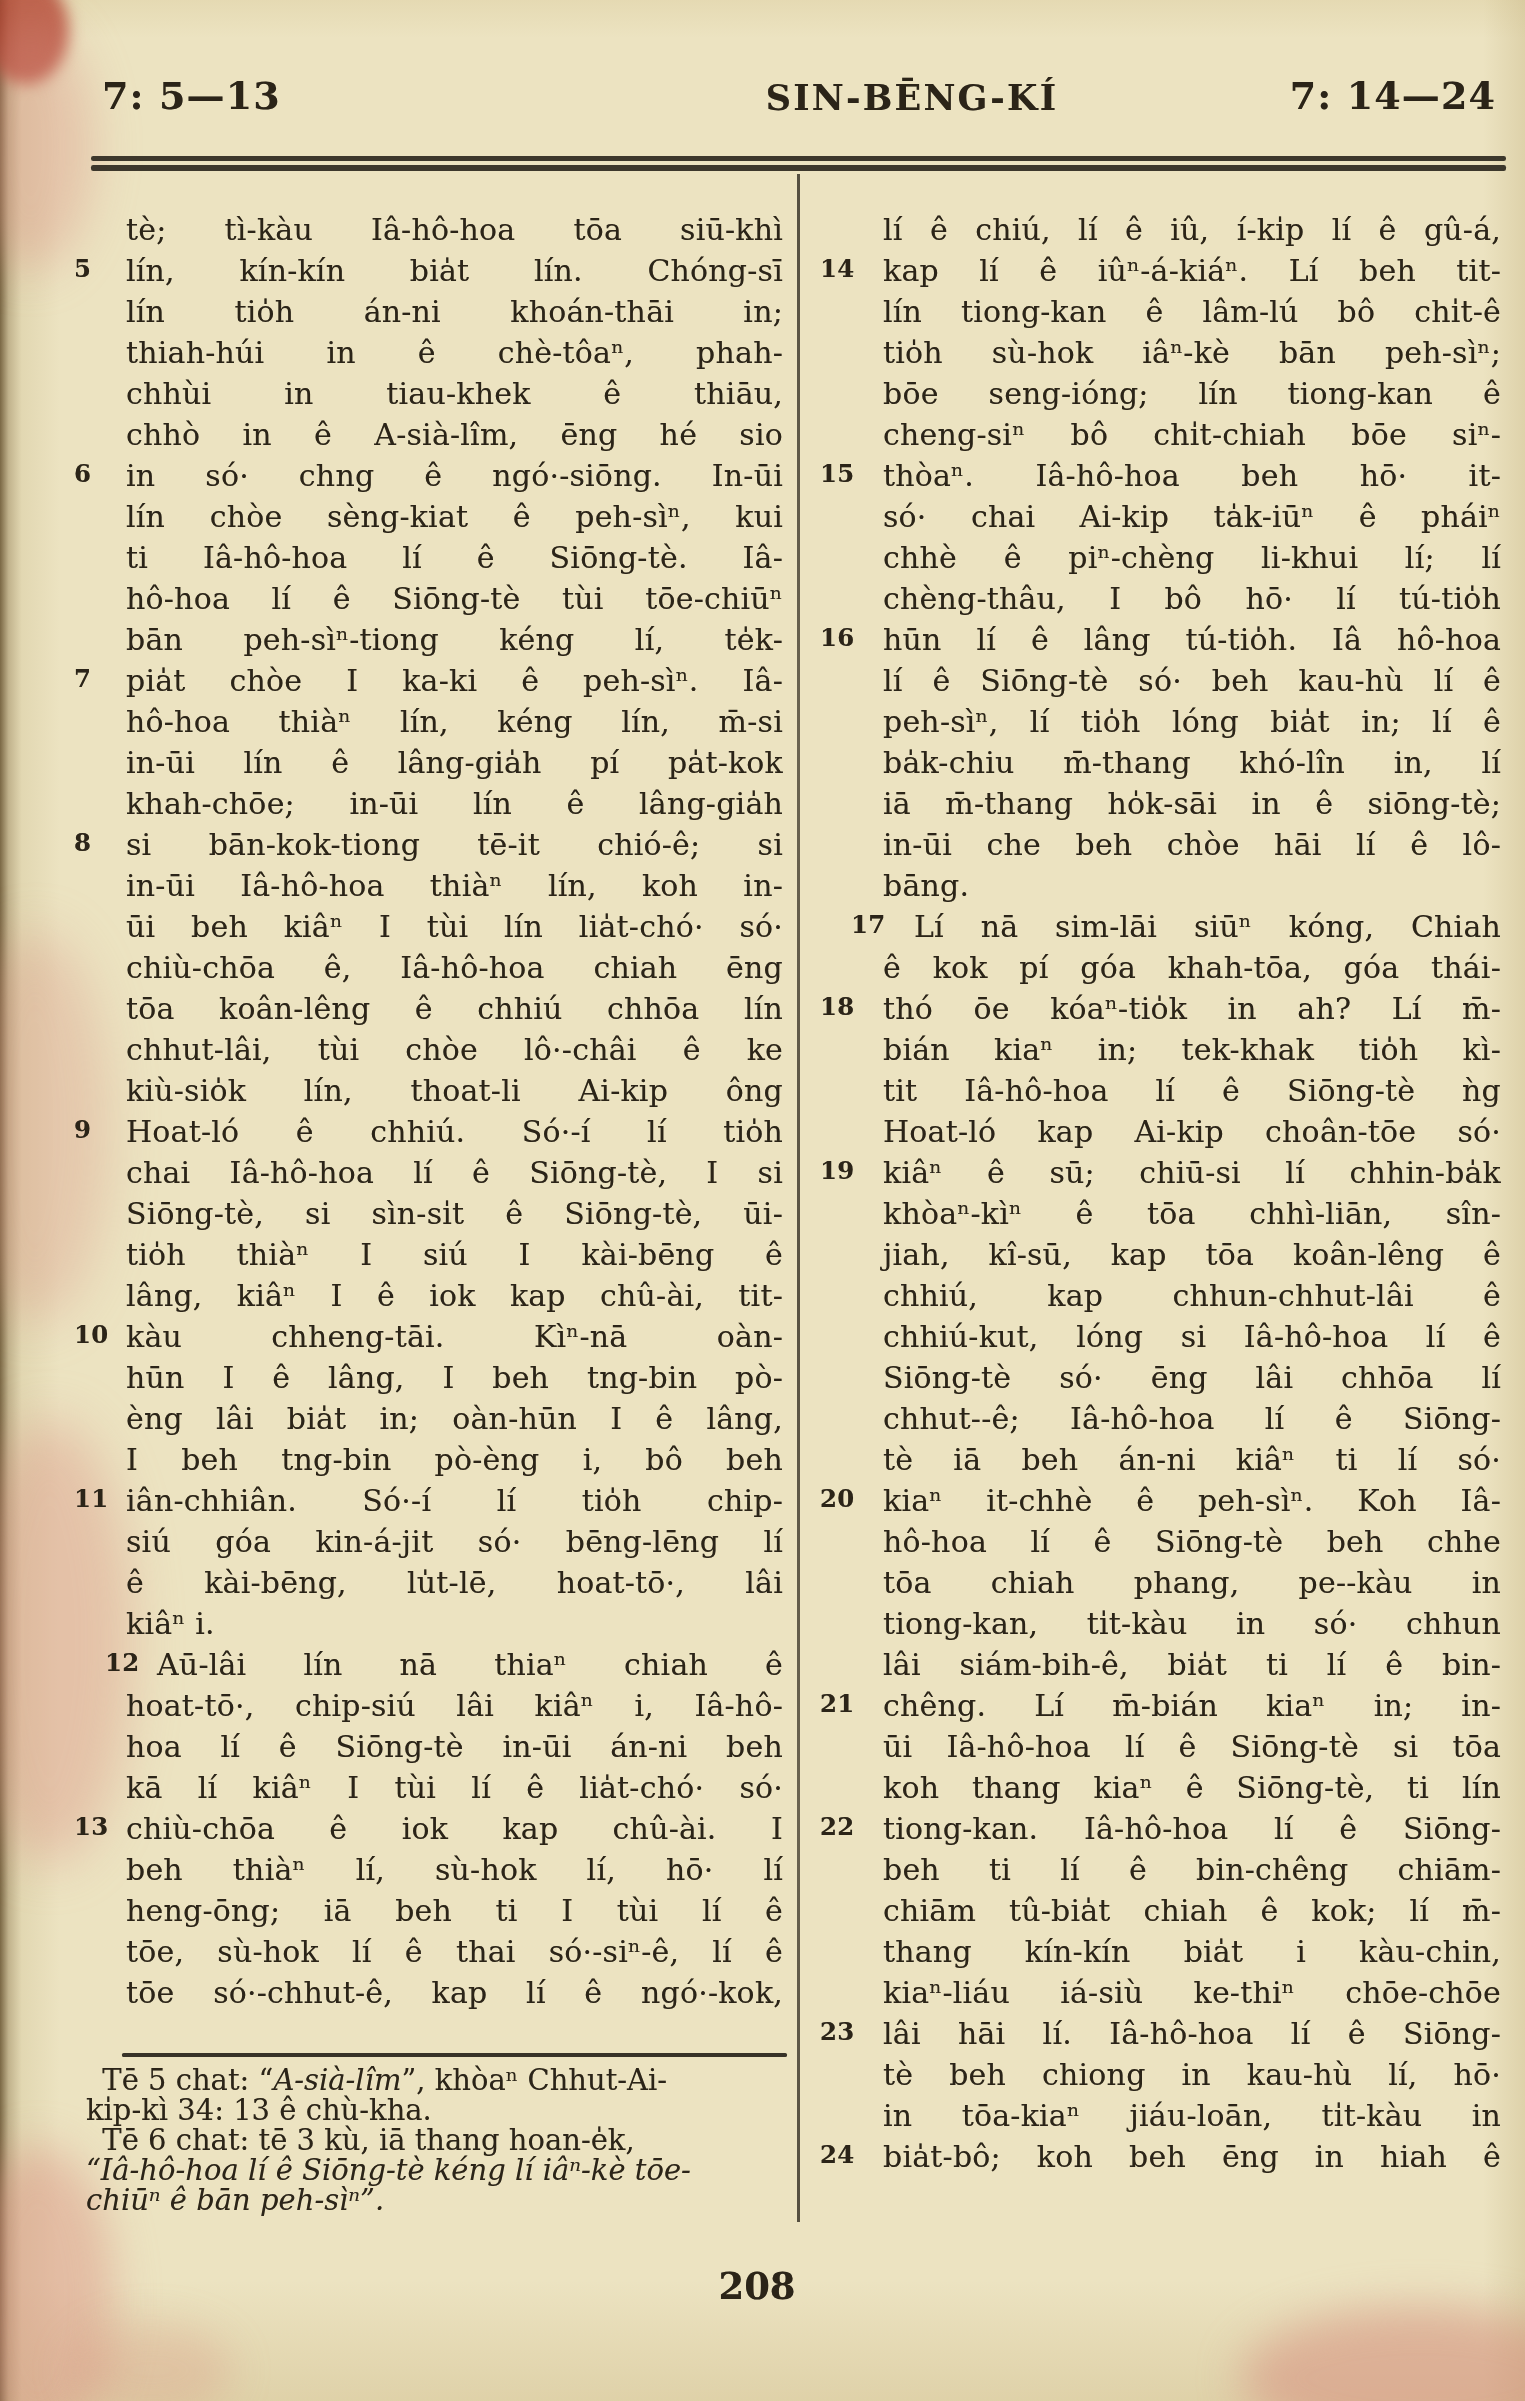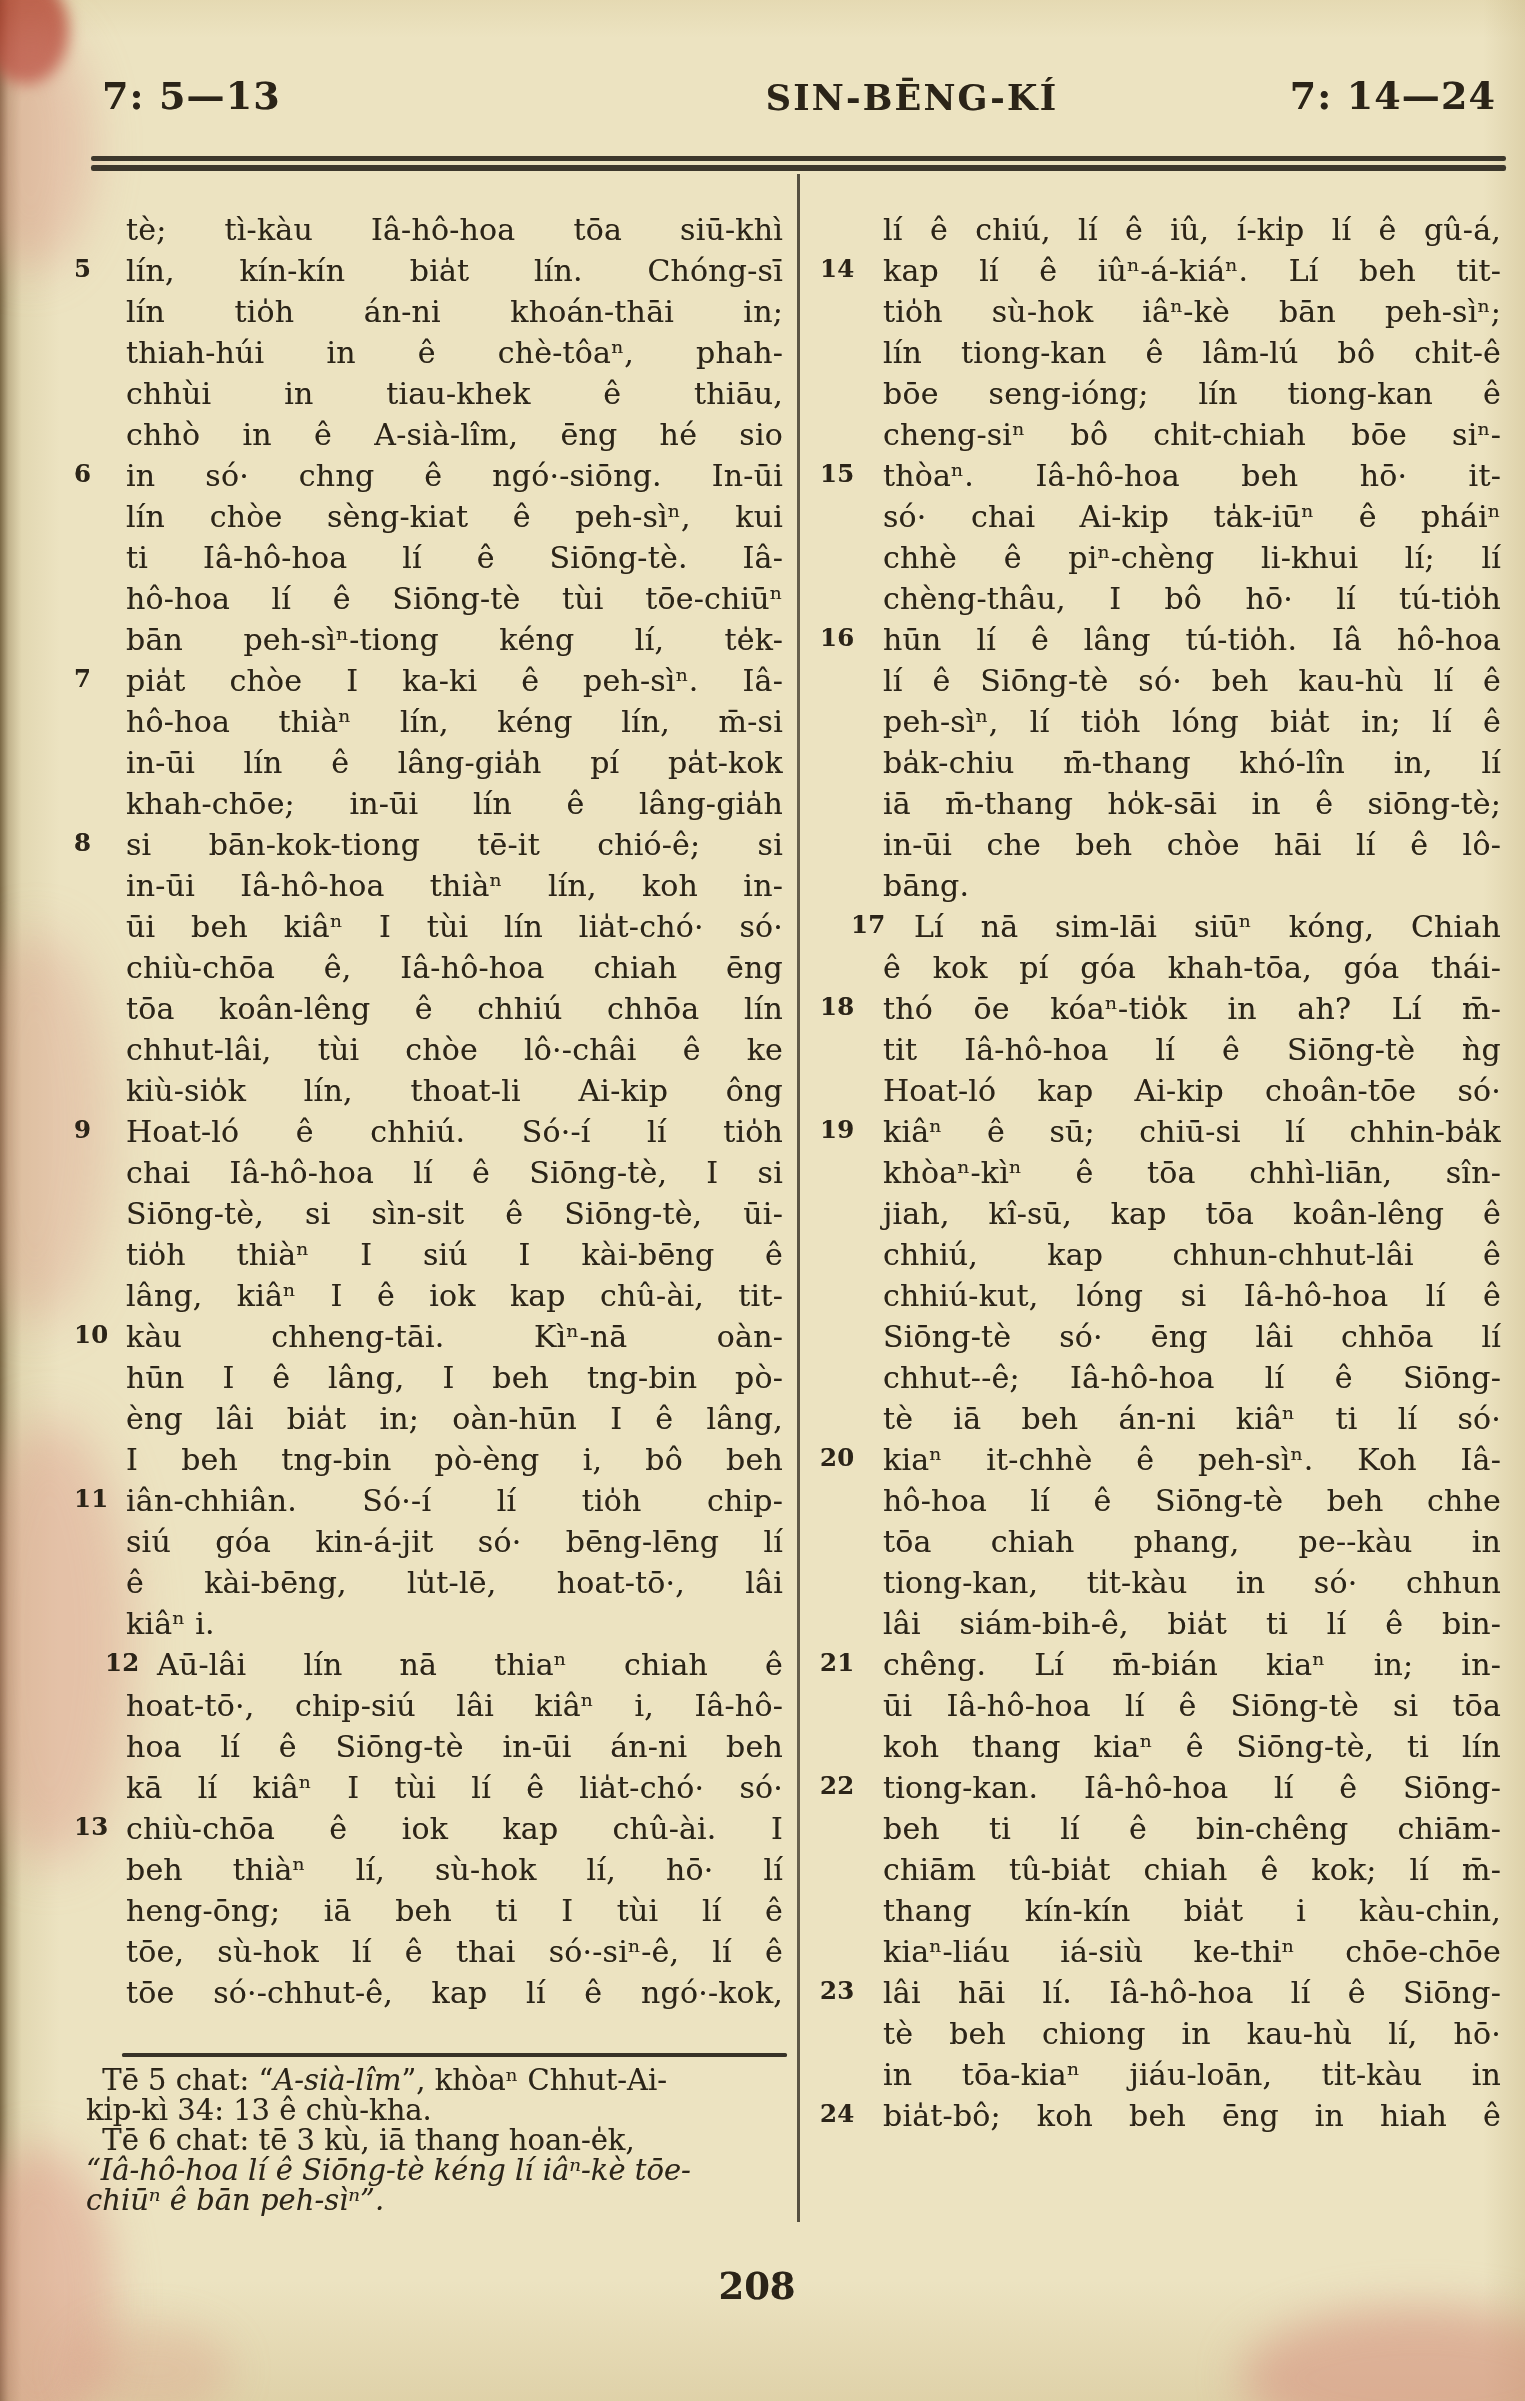--- a/index.html
+++ b/index.html
@@ -123,38 +123,39 @@
       <div class="line"><span class="ltext">kā lí kiâⁿ I tùi lí ê lia̍t-chó· só·</span></div>
       <div class="line"><span class="vnum">13</span><span class="ltext">chiù-chōa ê iok kap chû-ài. I</span></div>
       <div class="line"><span class="ltext">beh thiàⁿ lí, sù-hok lí, hō· lí</span></div>
       <div class="line"><span class="ltext">heng-ōng; iā beh ti I tùi lí ê</span></div>
       <div class="line"><span class="ltext">tōe, sù-hok lí ê thai só·-siⁿ-ê, lí ê</span></div>
       <div class="line"><span class="ltext">tōe só·-chhut-ê, kap lí ê ngó·-kok,</span></div>
     </section>
   <section class="col right-col">
       <div class="line"><span class="ltext">lí ê chiú, lí ê iû, í-ki̍p lí ê gû-á,</span></div>
       <div class="line"><span class="vnum">14</span><span class="ltext">kap lí ê iûⁿ-á-kiáⁿ. Lí beh tit-</span></div>
+      <div class="line"><span class="ltext">lín tiong-kan ê lâm-lú bô chi̍t-ê</span></div>
       <div class="line"><span class="ltext">tio̍h sù-hok iâⁿ-kè bān peh-sìⁿ;</span></div>
-      <div class="line"><span class="ltext">lín tiong-kan ê lâm-lú bô chi̍t-ê</span></div>
       <div class="line"><span class="ltext">bōe seng-ióng; lín tiong-kan ê</span></div>
       <div class="line"><span class="ltext">cheng-siⁿ bô chi̍t-chiah bōe siⁿ-</span></div>
       <div class="line"><span class="vnum">15</span><span class="ltext">thòaⁿ. Iâ-hô-hoa beh hō· it-</span></div>
       <div class="line"><span class="ltext">só· chai Ai-kip ta̍k-iūⁿ ê pháiⁿ</span></div>
       <div class="line"><span class="ltext">chhè ê piⁿ-chèng li-khui lí; lí</span></div>
       <div class="line"><span class="ltext">chèng-thâu, I bô hō· lí tú-tio̍h</span></div>
       <div class="line"><span class="vnum">16</span><span class="ltext">hūn lí ê lâng tú-tio̍h. Iâ hô-hoa</span></div>
       <div class="line"><span class="ltext">lí ê Siōng-tè só· beh kau-hù lí ê</span></div>
       <div class="line"><span class="ltext">peh-sìⁿ, lí tio̍h lóng bia̍t in; lí ê</span></div>
       <div class="line"><span class="ltext">ba̍k-chiu m̄-thang khó-lîn in, lí</span></div>
       <div class="line"><span class="ltext">iā m̄-thang ho̍k-sāi in ê siōng-tè;</span></div>
       <div class="line"><span class="ltext">in-ūi che beh chòe hāi lí ê lô-</span></div>
       <div class="line left-end"><span class="ltext">bāng.</span></div>
       <div class="line indent"><span class="vnum">17</span><span class="ltext">Lí nā sim-lāi siūⁿ kóng, Chiah</span></div>
       <div class="line"><span class="ltext">ê kok pí góa khah-tōa, góa thái-</span></div>
       <div class="line"><span class="vnum">18</span><span class="ltext">thó ōe kóaⁿ-tio̍k in ah? Lí m̄-</span></div>
+      <div class="line"><span class="ltext">bián kiaⁿ in; tek-khak tio̍h kì-</span></div>
       <div class="line"><span class="ltext">tit Iâ-hô-hoa lí ê Siōng-tè ǹg</span></div>
       <div class="line"><span class="ltext">Hoat-ló kap Ai-kip choân-tōe só·</span></div>
       <div class="line"><span class="vnum">19</span><span class="ltext">kiâⁿ ê sū; chiū-si lí chhin-ba̍k</span></div>
       <div class="line"><span class="ltext">khòaⁿ-kìⁿ ê tōa chhì-liān, sîn-</span></div>
       <div class="line"><span class="ltext">jiah, kî-sū, kap tōa koân-lêng ê</span></div>
       <div class="line"><span class="ltext">chhiú, kap chhun-chhut-lâi ê</span></div>
       <div class="line"><span class="ltext">chhiú-kut, lóng si Iâ-hô-hoa lí ê</span></div>
       <div class="line"><span class="ltext">Siōng-tè só· ēng lâi chhōa lí</span></div>
       <div class="line"><span class="ltext">chhut--ê; Iâ-hô-hoa lí ê Siōng-</span></div>
       <div class="line"><span class="ltext">tè iā beh án-ni kiâⁿ ti lí só·</span></div>

